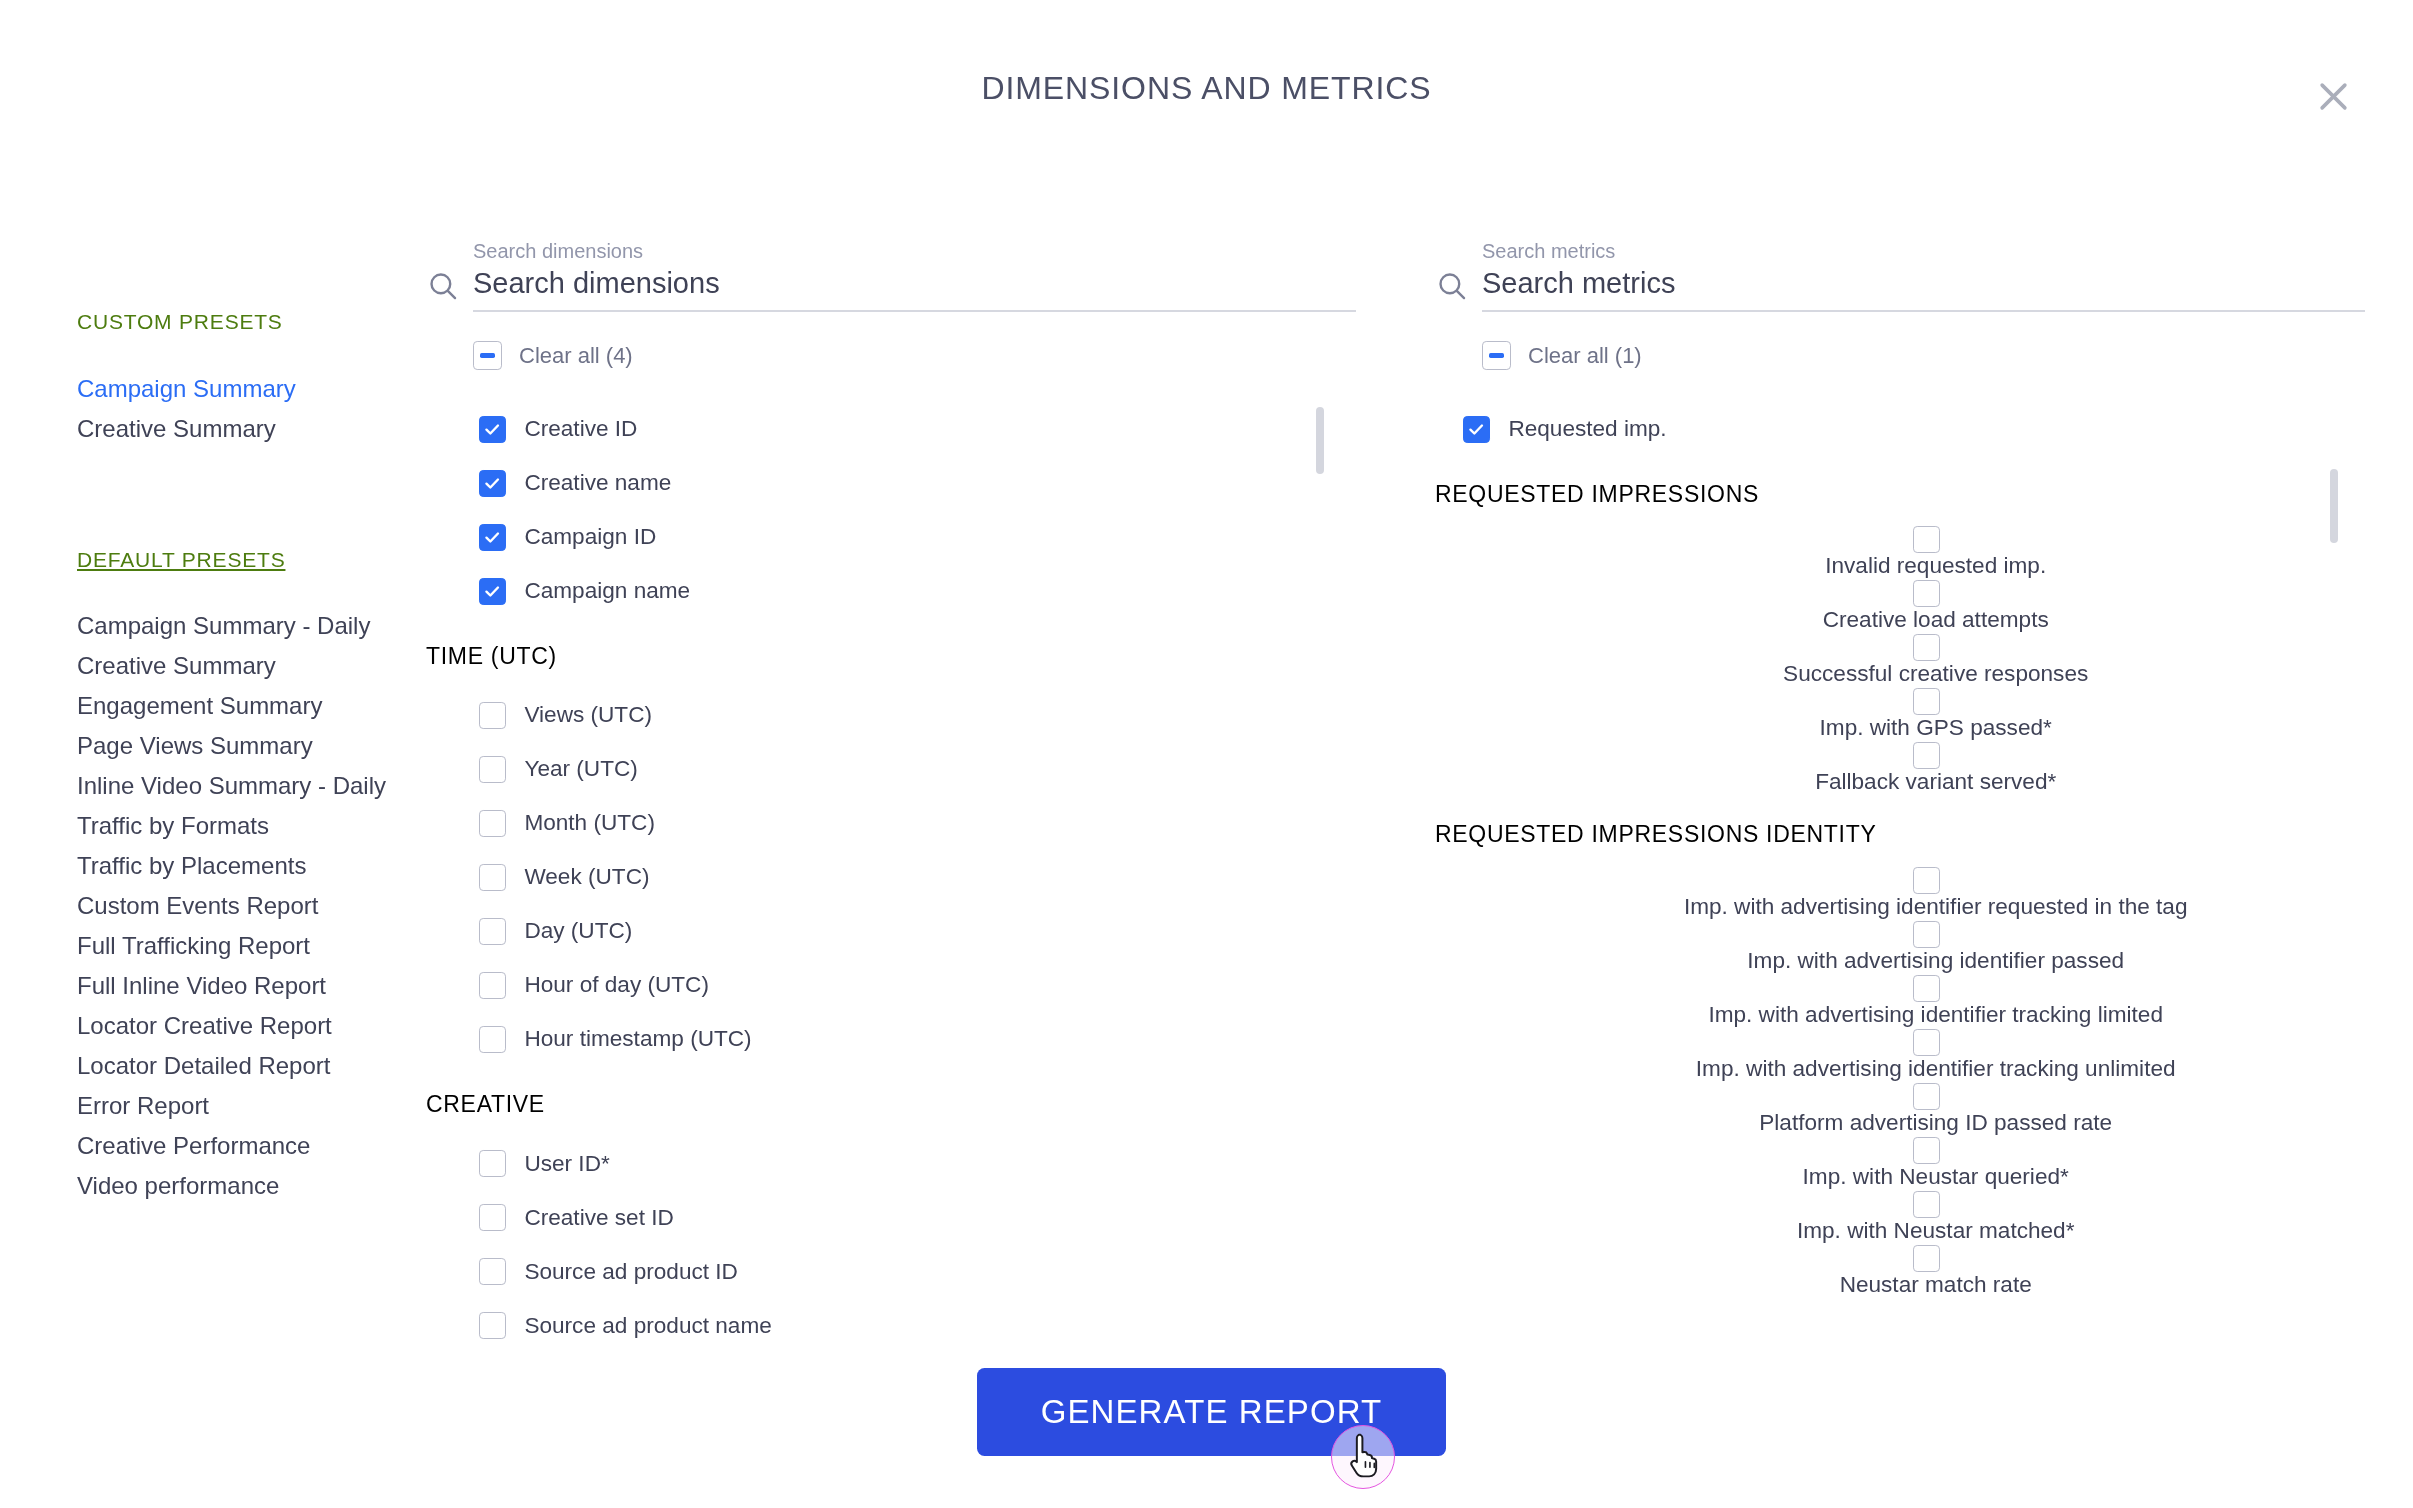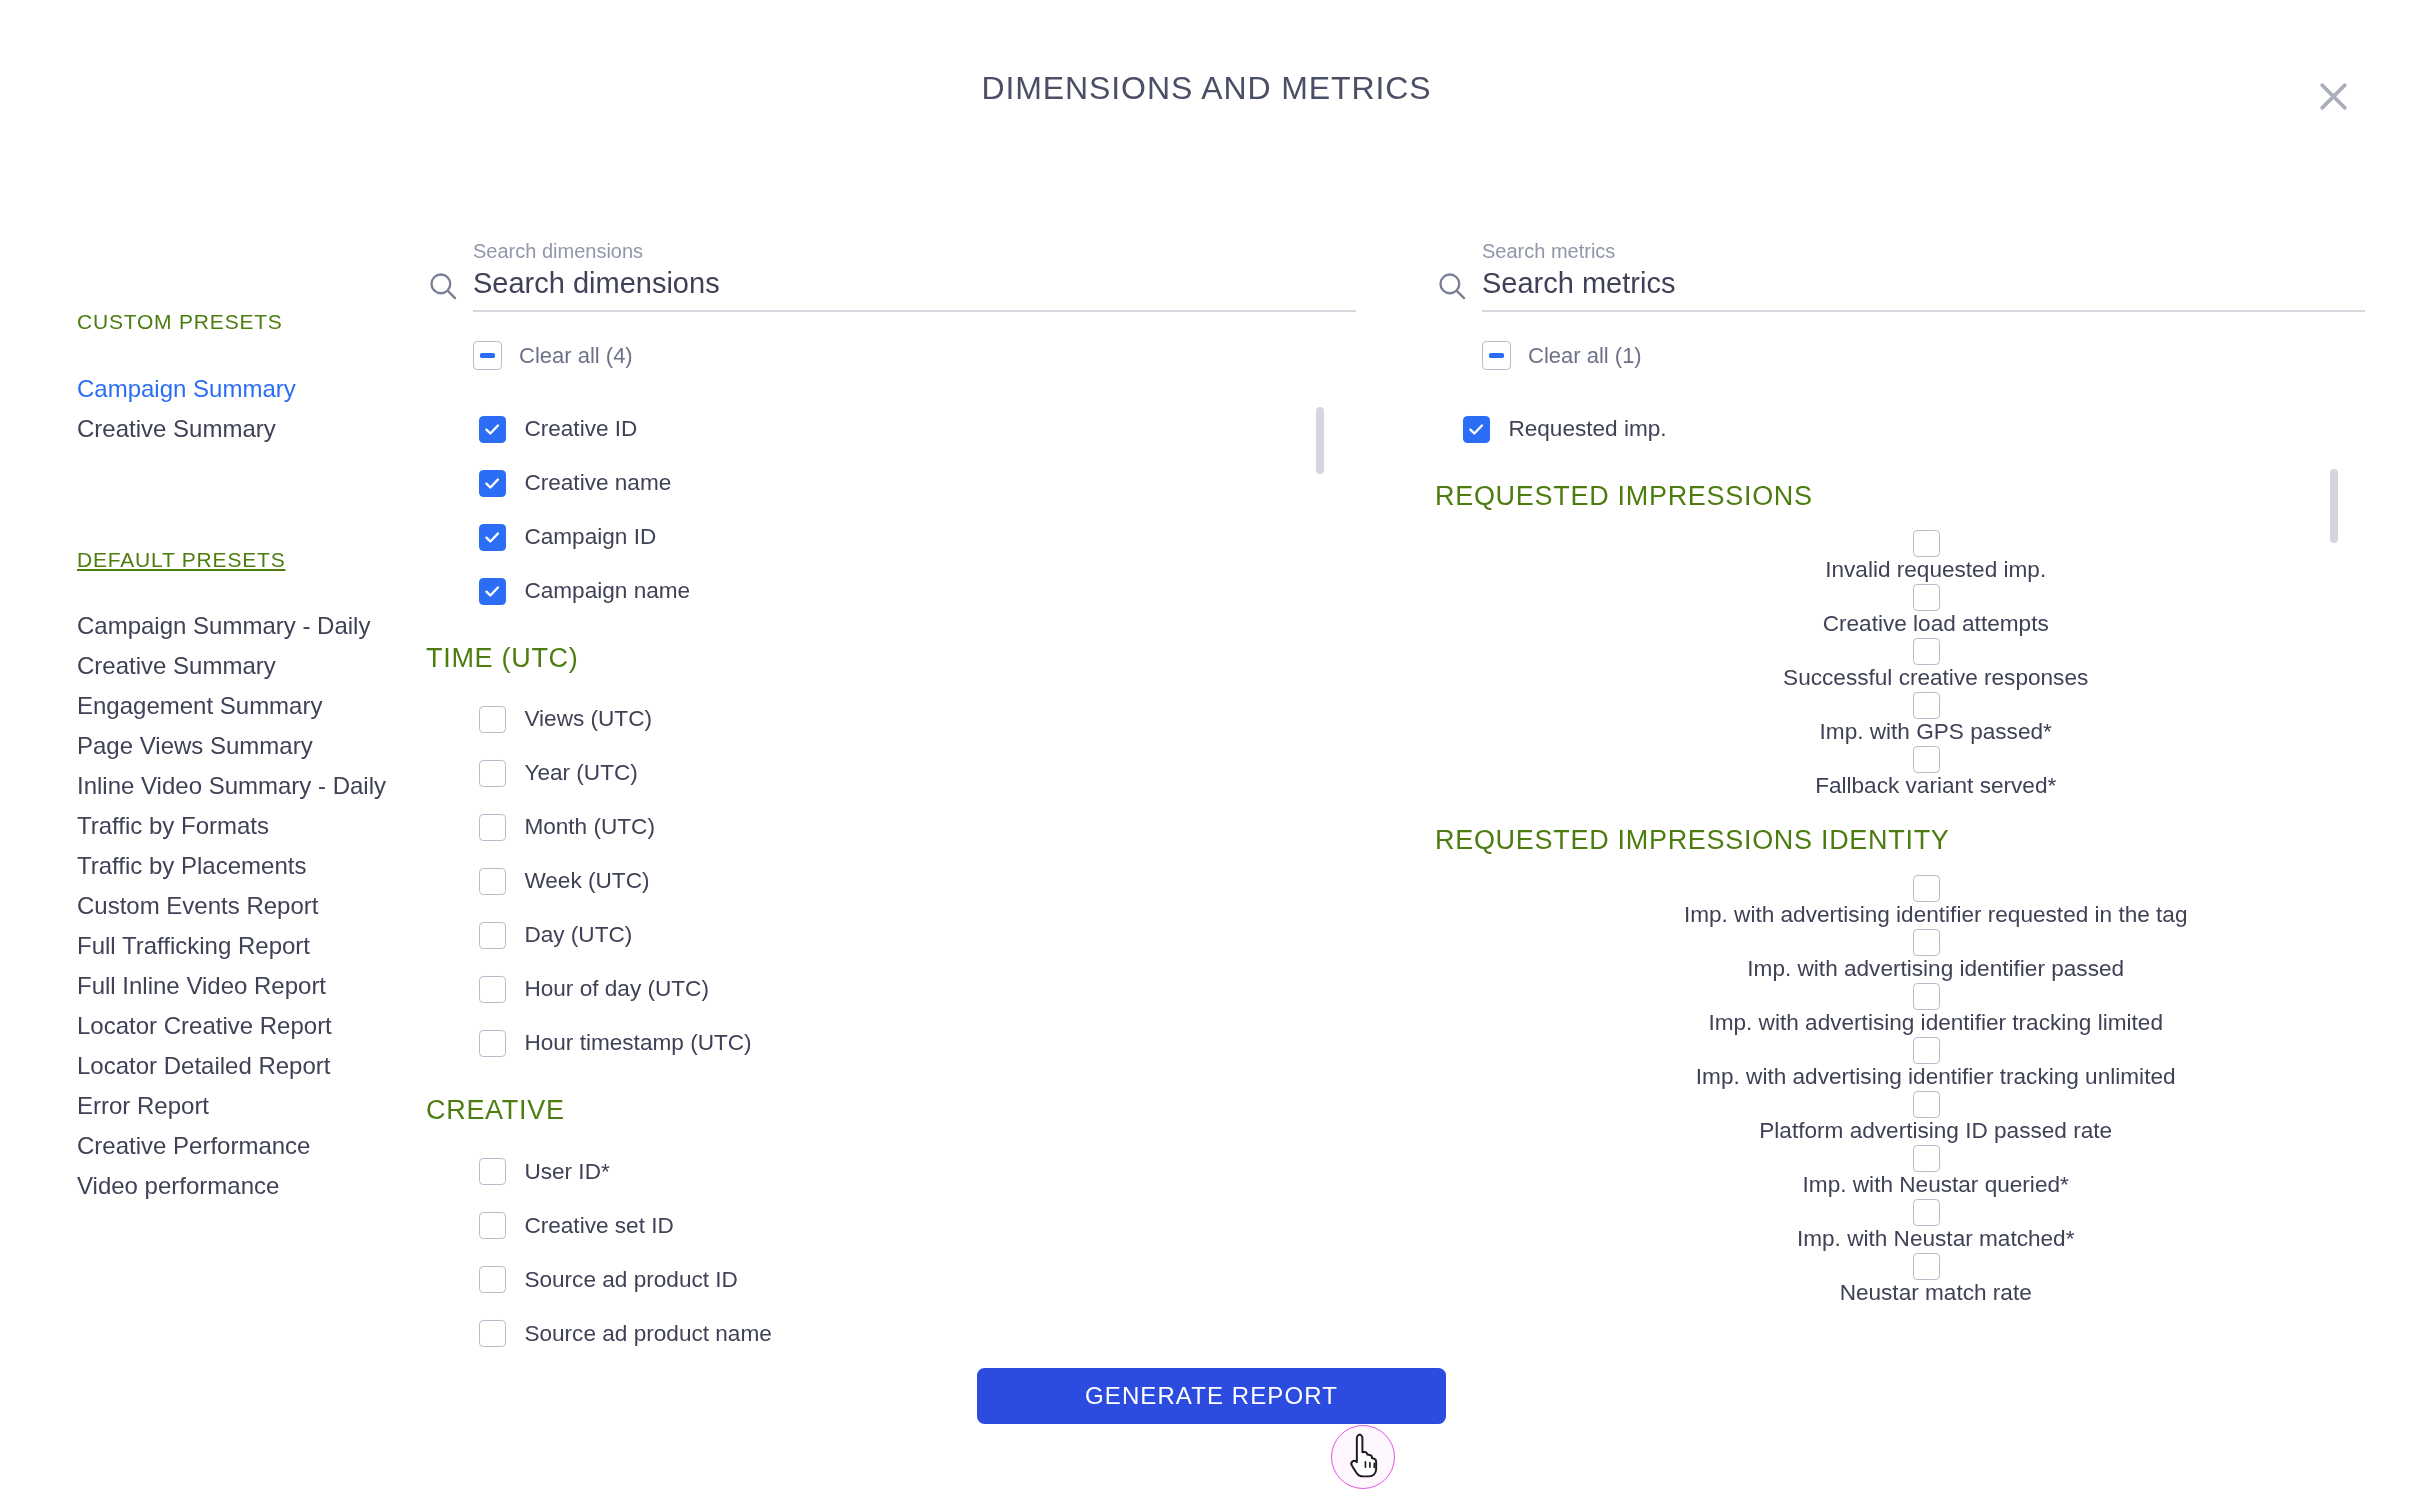--- a/index.html
+++ b/index.html
@@ -161,23 +161,23 @@
     border-radius: 4.2px;
   }
   .scroll-thumb {
     position: absolute;
     width: 8.4px;
     border-radius: 4.2px;
     background: #d4d6de;
     cursor: pointer;
   }
   .group-heading {
-    font-size: 27px;
+    font-size: 23px;
     letter-spacing: 0.7px;
-    color: #4d7c0f;
+    color: #000000;
     margin: 25px 0 18.4px 0;
   }
   .check-row {
     display: flex;
     align-items: center;
     height: 54px;
     cursor: pointer;
     padding-left: 28px;
   }
   .cb {
@@ -211,27 +211,27 @@
   .met-list .check-row  { margin-left: 0px; }
   .met-list .group-heading { margin-left: 0px; }
   .met-list .check-row.indent { margin-left: 25px; flex-direction: column; }
 
   
   .generate-report-button {
     position: absolute;
     left: 977px;
     top: 1368px;
     width: 469px;
-    height: 56px;
+    height: 88px;
     background: #2c4ce0;
     border: none;
     border-radius: 7.5px;
     color: #ffffff;
     font-family: "Liberation Sans", "DejaVu Sans", sans-serif;
-    font-size: 24px;
+    font-size: 33px;
     letter-spacing: 1.1px;
     cursor: pointer;
   }
 
   
   .cursor-highlight {
     position: absolute;
     left: 1331px;
     top: 1425px;
     width: 62px;

